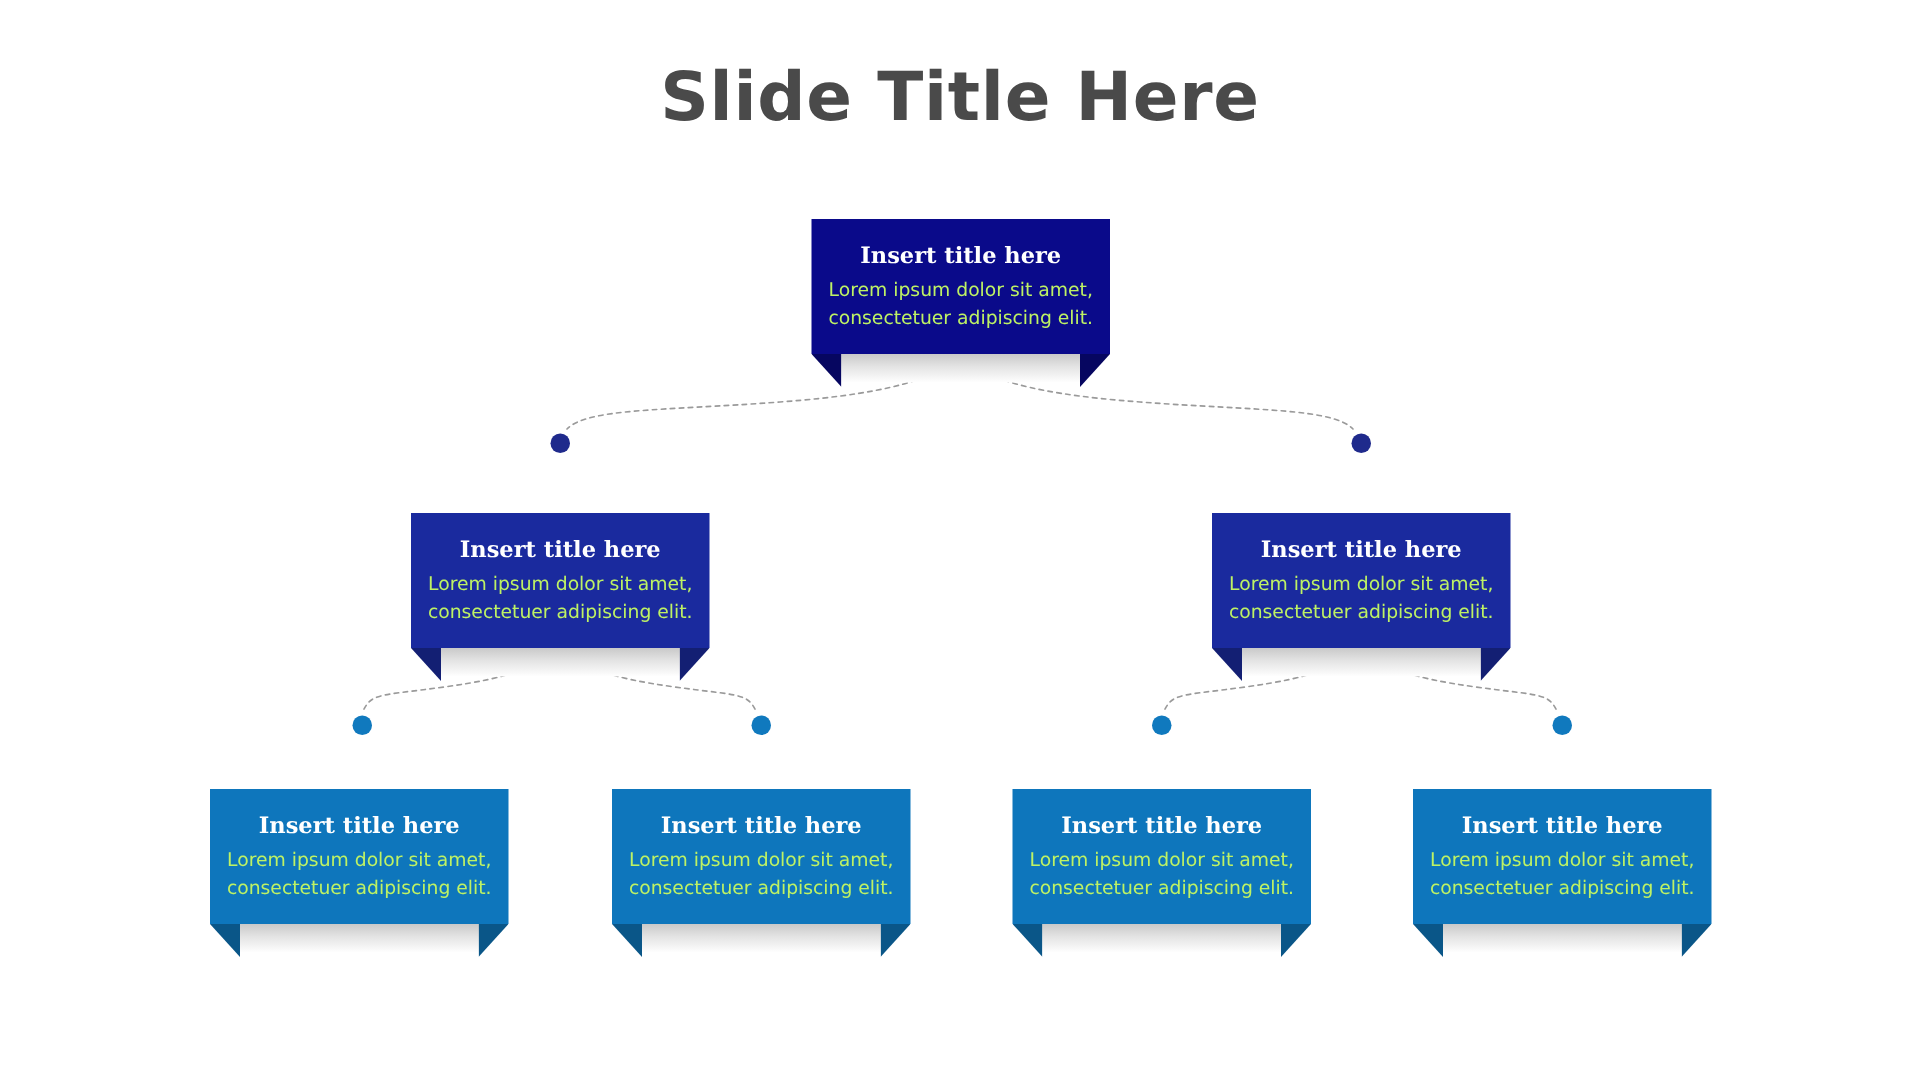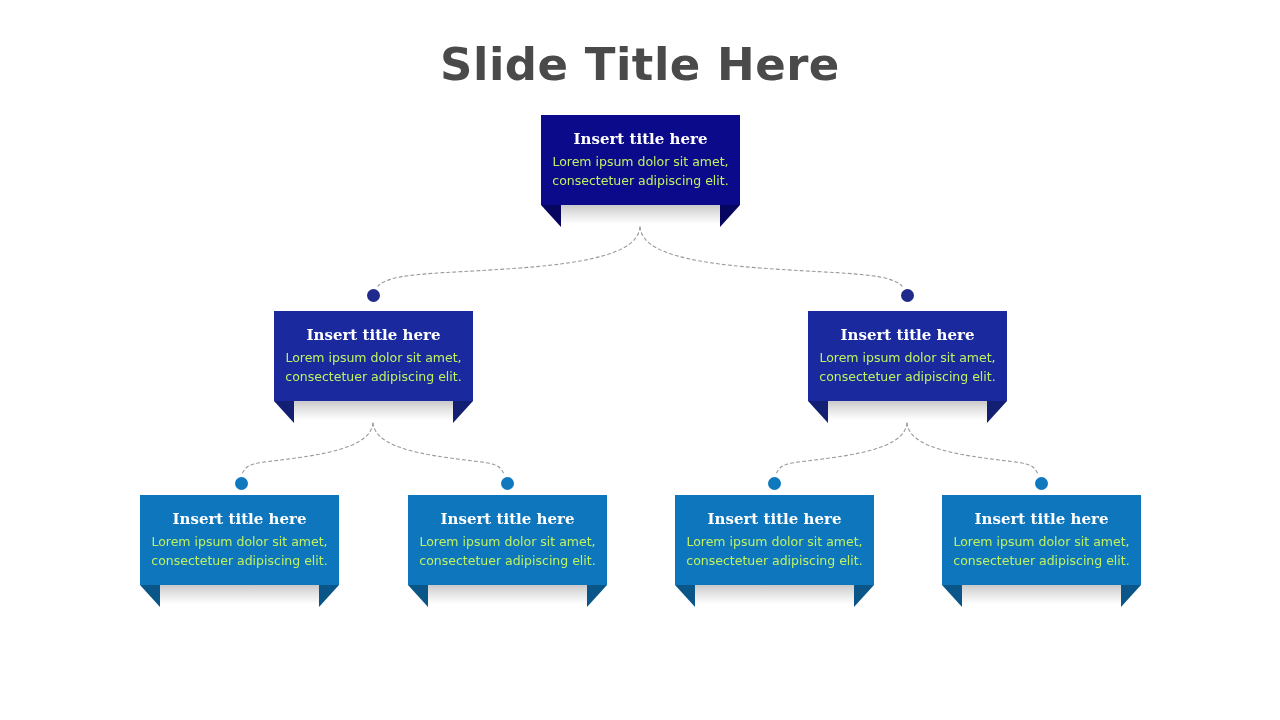--- a/index.html
+++ b/index.html
@@ -55,20 +55,21 @@
   }
   .node-body {
     position: relative;
     width: 199px;
     height: 90px;
     box-sizing: border-box;
     padding: 14px 8px 0 8px;
     text-align: center;
     color: #ffffff;
     z-index: 2;
+    margin-top: 31px;
   }
   .node-title {
     font-family: "DejaVu Serif", serif;
     font-weight: bold;
     font-size: 15px;
     line-height: 20px;
     color: #ffffff;
     margin-bottom: 3px;
   }
   .node-desc {

